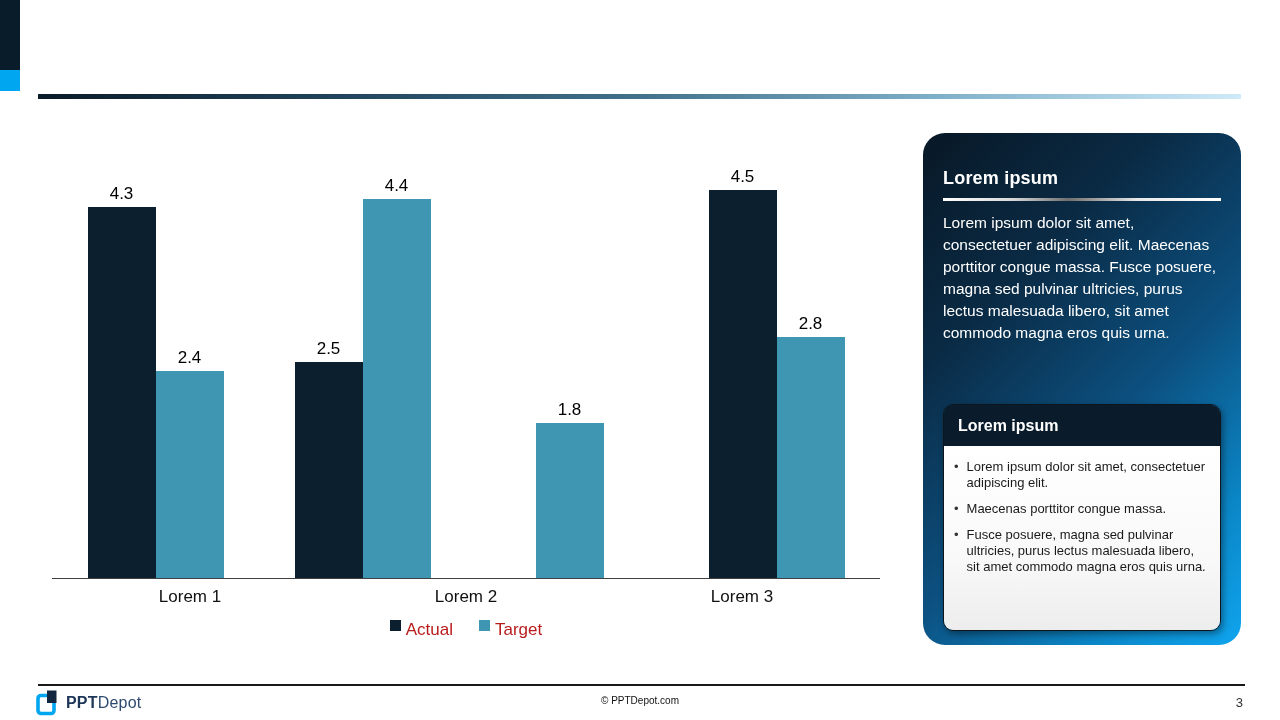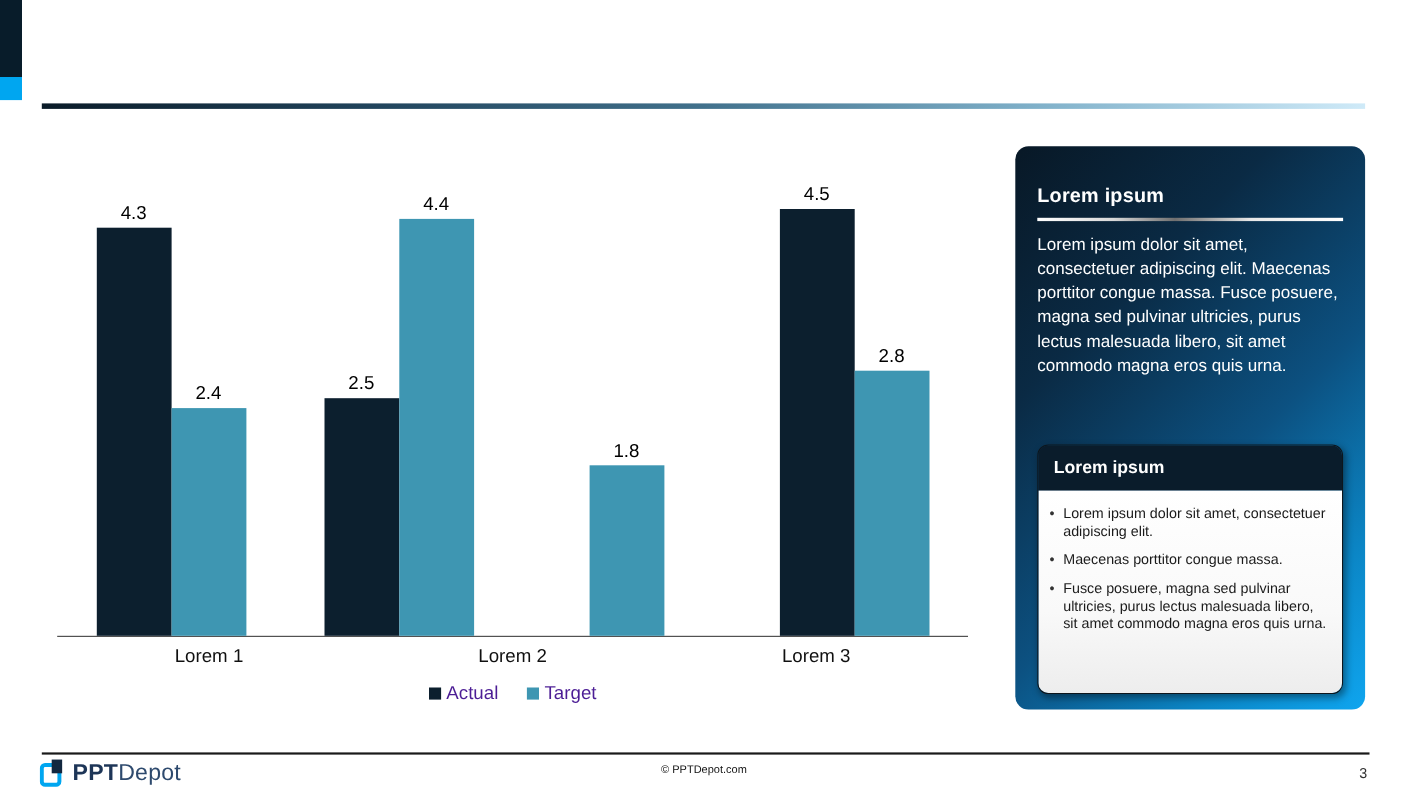--- a/index.html
+++ b/index.html
@@ -17,26 +17,26 @@
   
   .chart { position:absolute; left:52px; top:164px; width:828px; }
   .plot { position:relative; height:414px; display:flex; align-items:flex-end; border-bottom:1px solid #404040; }
   .bar-group { flex:1; height:100%; display:flex; align-items:flex-end; justify-content:center; }
   .bar-col { width:68px; display:flex; flex-direction:column; justify-content:flex-end; height:100%; }
   .bar-value { text-align:center; font-size:17px; color:#000; margin-bottom:3px; white-space:nowrap; }
   .bar { width:100%; }
   .cats { display:flex; margin-top:8px; }
   .cat { flex:1; text-align:center; font-size:17px; color:#101010; }
   .legend { display:flex; justify-content:center; gap:26px; margin-top:13px; }
-  .legend-item { display:flex; align-items:center; gap:5px; font-size:17px; color:#4c1d95; }
+  .legend-item { display:flex; gap:5px; font-size:17px; color:#b91c1c; }
   .swatch { width:11px; height:11px; display:inline-block; }
   
   .panel {
     position:absolute; left:923px; top:133px; width:318px; height:512px;
-    border-radius:12px; box-sizing:border-box; padding:35px 20px 0 20px;
+    border-radius:22px; box-sizing:border-box; padding:35px 20px 0 20px;
     background:linear-gradient(135deg,#081826 0%,#0A2A44 28%,#0C5181 58%,#0B86C6 82%,#0FA5EF 100%);
   }
   .panel-title { font-size:18px; font-weight:bold; color:#ffffff; letter-spacing:0.2px; }
   .panel-rule {
     height:3px; margin-top:9px;
     background:linear-gradient(90deg,#ffffff 0%,#d8d8d8 25%,#6f6f6f 45%,#e8e8e8 70%,#ffffff 100%);
   }
   .panel-para { margin-top:11px; color:#ffffff; font-size:15.5px; line-height:22px; }
   .card {
     position:absolute; left:20px; top:271px; width:278px; height:227px;
@@ -47,21 +47,21 @@
   .card-title { color:#ffffff; font-weight:bold; font-size:16px; }
   .card-body {
     background:linear-gradient(180deg,#ffffff 0%,#f9f9f9 60%,#ededed 100%);
     height:calc(100% - 41px); padding:13px 12px 0 10px; box-sizing:border-box;
   }
   .bullet { display:flex; gap:8px; font-size:13px; line-height:16px; color:#1a1a1a; margin-bottom:10px; }
   .bullet .dot { color:#333333; }
   
   .footer-rule { position:absolute; left:38px; top:684px; width:1207px; height:2px; background:#191919; }
   .logo { position:absolute; left:36px; top:689px; display:flex; align-items:center; gap:6px; }
-  .logo-text { font-size:21px; color:#223C5F; letter-spacing:0.2px; }
+  .logo-text { font-size:16px; color:#223C5F; letter-spacing:0.2px; }
   .logo-text .bold { font-weight:bold; color:#1D3557; }
   .logo-text .reg { font-weight:normal; color:#2E4A6E; }
   .footer-center { position:absolute; left:0; right:0; top:695px; text-align:center; font-size:10px; color:#111111; }
   .page-num { position:absolute; right:37px; top:695px; font-size:13px; color:#333333; }
 </style>
 </head>
 <body>
 
 <div id="slide">
 

